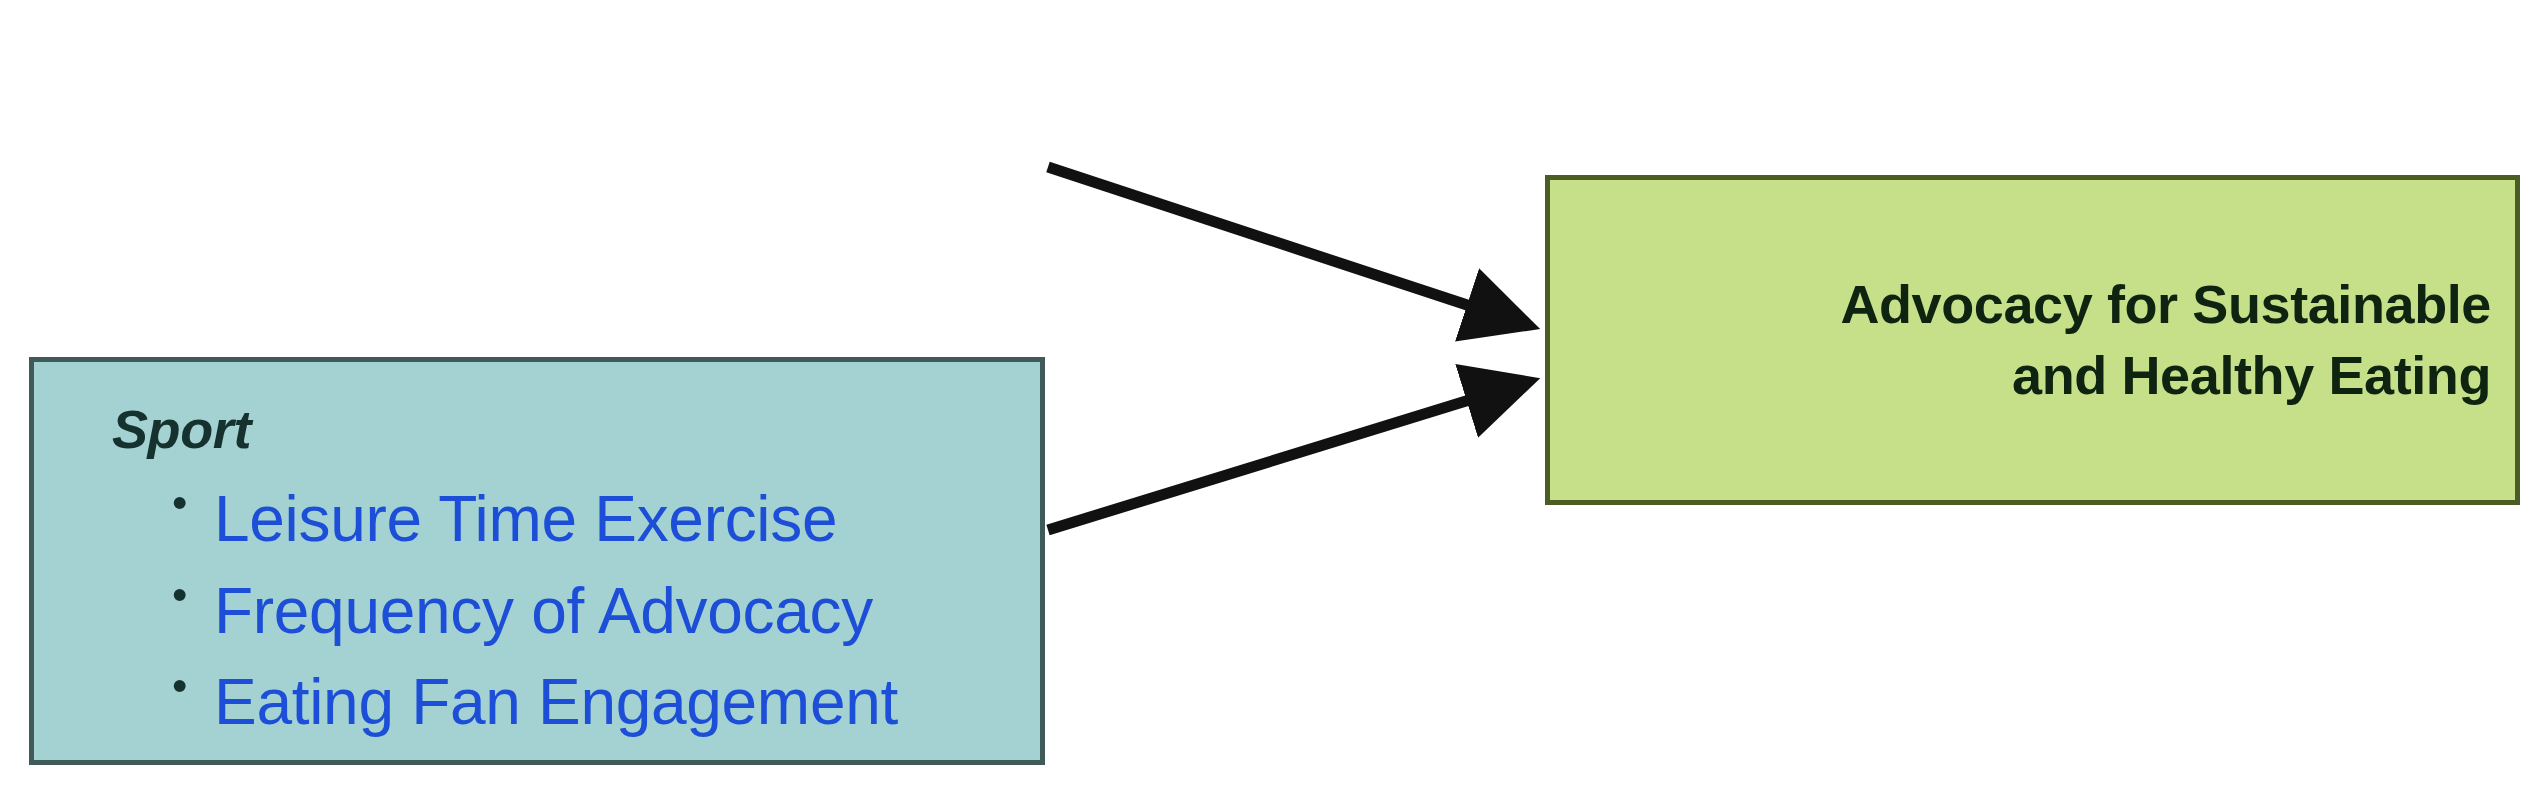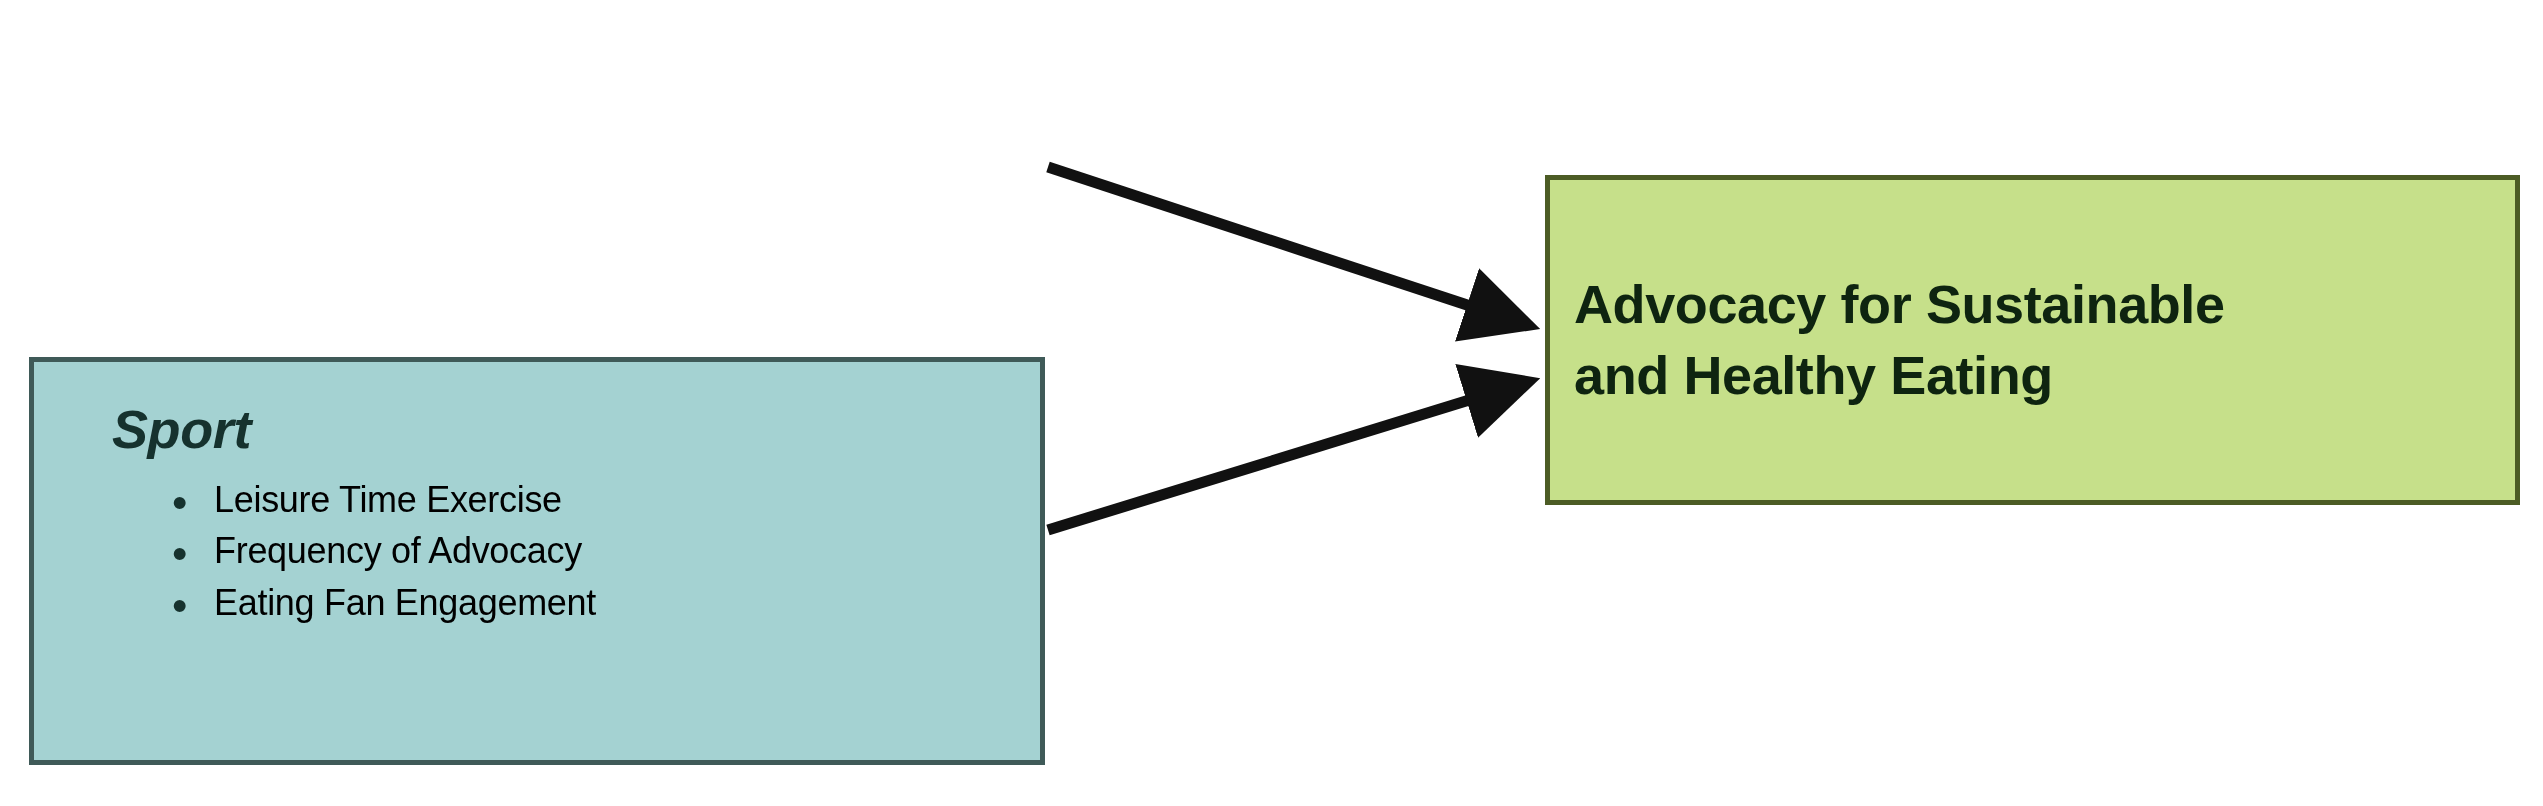--- a/index.html
+++ b/index.html
@@ -75,44 +75,44 @@
     color: #16322e;
     letter-spacing: -0.4px;
     margin-bottom: 14px;
   }
   #box-sport .bullet-list {
     list-style: none;
     margin: 0;
     padding: 0 0 0 60px;
   }
   #box-sport .bullet-item {
-    font-size: 36px;
+    font-size: 64px;
     line-height: 1.43;
-    color: #000000;
+    color: #1d4ed8;
     letter-spacing: -0.3px;
     position: relative;
     padding-left: 42px;
   }
   #box-sport .bullet-item::before {
     content: "\2022";
     position: absolute;
     left: 0;
     top: -2px;
     font-size: 44px;
     color: #16322e;
   }
 
   
   #box-advocacy {
     left: 1545px;
     top: 175px;
     width: 975px;
     height: 330px;
     align-items: center;
-    text-align: left;
+    text-align: right;
   }
   #box-advocacy .node-text {
     font-size: 54px;
     line-height: 1.32;
     font-weight: 700;
     color: #0e2410;
     letter-spacing: -0.4px;
     padding: 0 24px;
     width: 100%;
     box-sizing: border-box;

